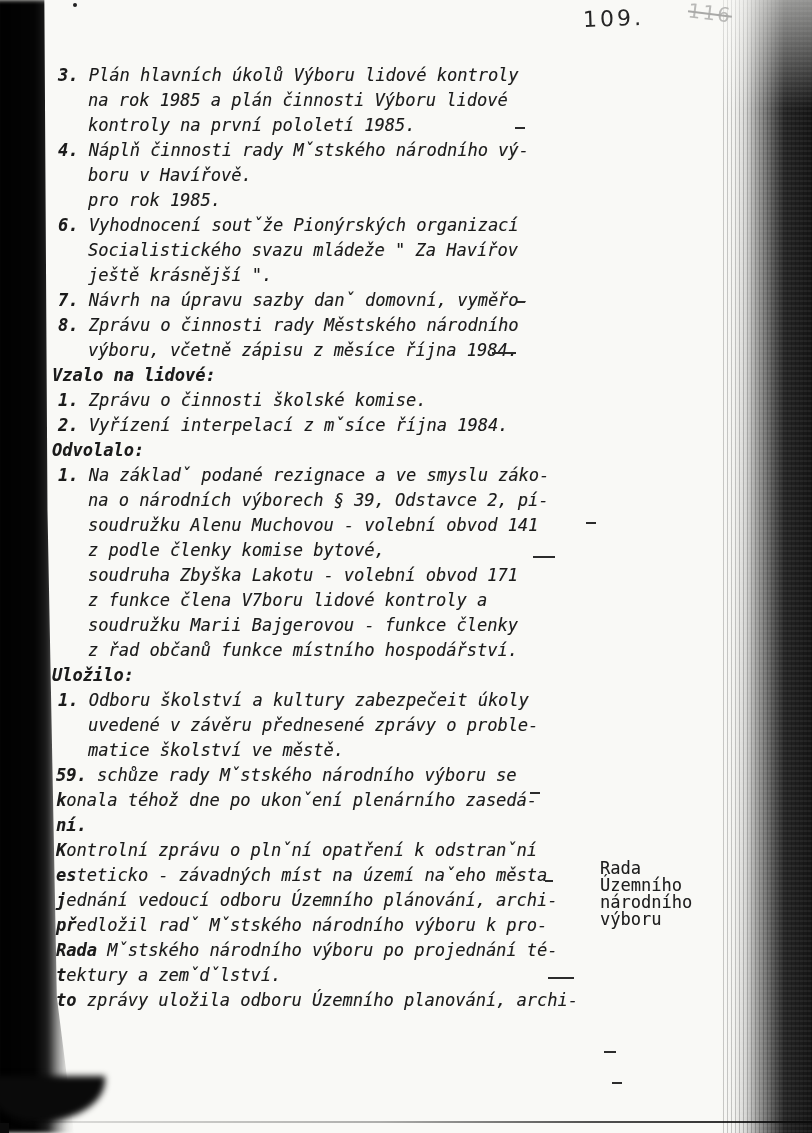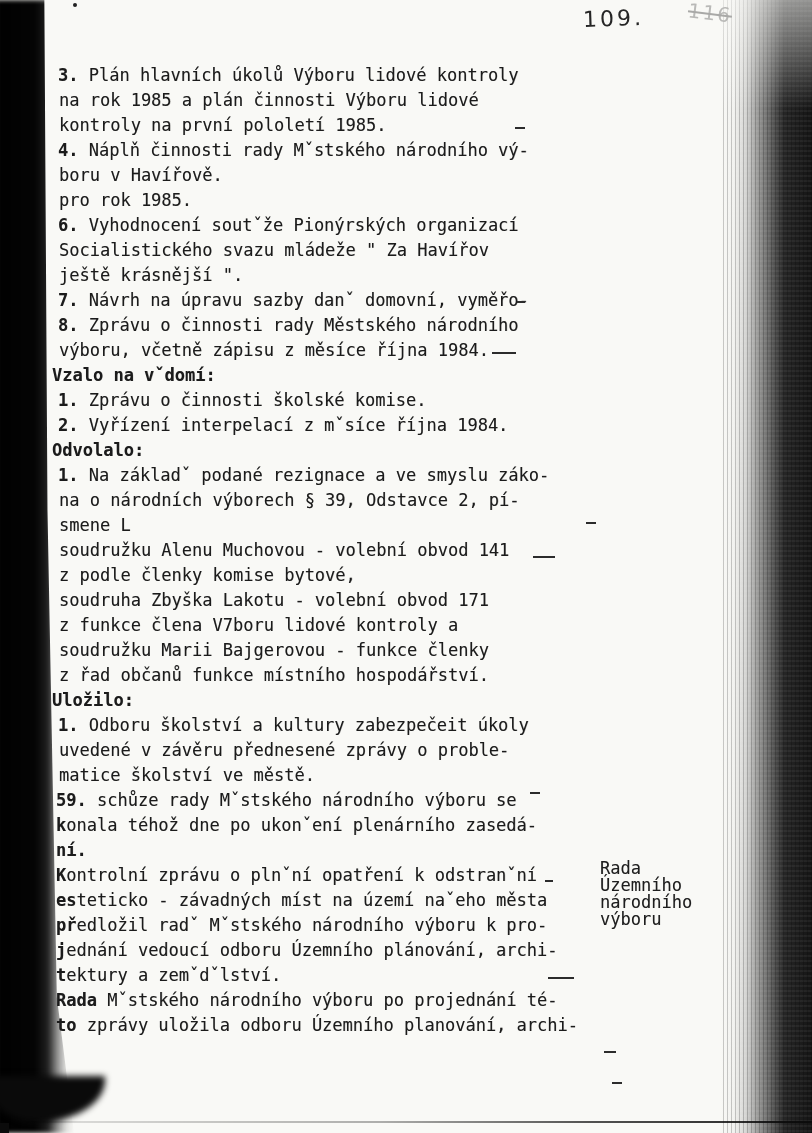--- a/index.html
+++ b/index.html
@@ -52,23 +52,23 @@
     transform:rotate(7deg);
     text-decoration:line-through;
     text-decoration-color:#a9a9a7;
   }
   
   .doc{
     position:absolute;left:0;top:63px;right:0;
     font-size:17px;color:#1b1b1b;
     text-shadow:0.3px 0.3px 0 rgba(25,25,25,.35);
   }
-  .line{height:25px;line-height:25px;white-space:pre;}
+  .line{height:25px;line-height:25px;white-space:pre;font-style:italic;}
   .line.item{margin-left:58px;}
-  .line.cont{margin-left:59px;}
+  .line.cont{margin-left:88px;}
   .line.head{margin-left:52px;font-weight:bold;}
   .line.para{margin-left:56px;}
   .b{font-weight:bold;}
   
   .note{
     position:absolute;left:600px;top:860px;
     font-size:17px;line-height:17px;color:#1e1e1e;
     text-shadow:0.3px 0.3px 0 rgba(25,25,25,.3);
     white-space:pre;
   }
@@ -95,46 +95,45 @@
       <div class="line cont">kontroly na první pololetí 1985.</div>
       <div class="line item"><span class="b">4.</span> Náplň činnosti rady Mˇstského národního vý-</div>
       <div class="line cont">boru v Havířově.</div>
       <div class="line cont">pro rok 1985.</div>
       <div class="line item"><span class="b">6.</span> Vyhodnocení soutˇže Pionýrských organizací</div>
       <div class="line cont">Socialistického svazu mládeže " Za Havířov</div>
       <div class="line cont">ještě krásnější ".</div>
       <div class="line item"><span class="b">7.</span> Návrh na úpravu sazby danˇ domovní, vyměřo-</div>
       <div class="line item"><span class="b">8.</span> Zprávu o činnosti rady Městského národního</div>
       <div class="line cont">výboru, včetně zápisu z měsíce října 1984.</div>
-      <div class="line head">Vzalo na vˇdomí:</div>
+      <div class="line head">Vzalo na lidové:</div>
       <div class="line item"><span class="b">1.</span> Zprávu o činnosti školské komise.</div>
       <div class="line item"><span class="b">2.</span> Vyřízení interpelací z mˇsíce října 1984.</div>
       <div class="line head">Odvolalo:</div>
       <div class="line item"><span class="b">1.</span> Na základˇ podané rezignace a ve smyslu záko-</div>
       <div class="line cont">na o národních výborech § 39, Odstavce 2, pí-</div>
-      <div class="line cont">smene L</div>
       <div class="line cont">soudružku Alenu Muchovou - volební obvod 141</div>
       <div class="line cont">z podle členky komise bytové,</div>
       <div class="line cont">soudruha Zbyška Lakotu - volební obvod 171</div>
       <div class="line cont">z funkce člena V7boru lidové kontroly a</div>
       <div class="line cont">soudružku Marii Bajgerovou - funkce členky</div>
       <div class="line cont">z řad občanů funkce místního hospodářství.</div>
       <div class="line head">Uložilo:</div>
       <div class="line item"><span class="b">1.</span> Odboru školství a kultury zabezpečeit úkoly</div>
       <div class="line cont">uvedené v závěru přednesené zprávy o proble-</div>
       <div class="line cont">matice školství ve městě.</div>
       <div class="line para"><span class="b">59.</span> schůze rady Mˇstského národního výboru se</div>
       <div class="line para"><span class="b">k</span>onala téhož dne po ukonˇení plenárního zasedá-</div>
       <div class="line para"><span class="b">ní.</span></div>
       <div class="line para"><span class="b">K</span>ontrolní zprávu o plnˇní opatření k odstranˇní</div>
       <div class="line para"><span class="b">es</span>teticko - závadných míst na území naˇeho města</div>
+      <div class="line para"><span class="b">j</span>ednání vedoucí odboru Územního plánování, archi-</div>
       <div class="line para"><span class="b">př</span>edložil radˇ Mˇstského národního výboru k pro-</div>
-      <div class="line para"><span class="b">j</span>ednání vedoucí odboru Územního plánování, archi-</div>
+      <div class="line para"><span class="b">Rada</span> Mˇstského národního výboru po projednání té-</div>
       <div class="line para"><span class="b">t</span>ektury a zemˇdˇlství.</div>
-      <div class="line para"><span class="b">Rada</span> Mˇstského národního výboru po projednání té-</div>
       <div class="line para"><span class="b">to</span> zprávy uložila odboru Územního planování, archi-</div>
     </div>
   <div id="note" class="note"><div>Rada</div><div>Územního</div><div>národního</div><div>výboru</div></div>
   <div id="marks">
       <div class="mark" style="left: 515px; top: 127px; width: 10px;"></div>
       <div class="mark" style="left: 517px; top: 301px; width: 8px;"></div>
       <div class="mark" style="left: 492px; top: 352px; width: 24px;"></div>
       <div class="mark" style="left: 586px; top: 522px; width: 10px;"></div>
       <div class="mark" style="left: 533px; top: 556px; width: 22px;"></div>
       <div class="mark" style="left: 530px; top: 792px; width: 10px;"></div>

